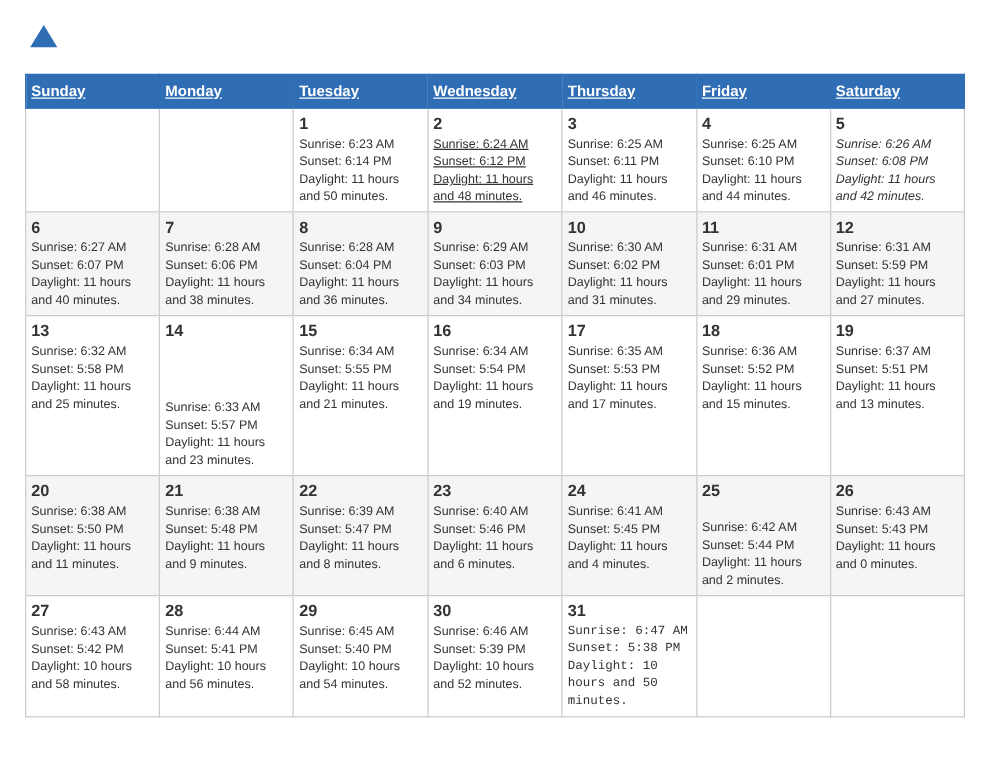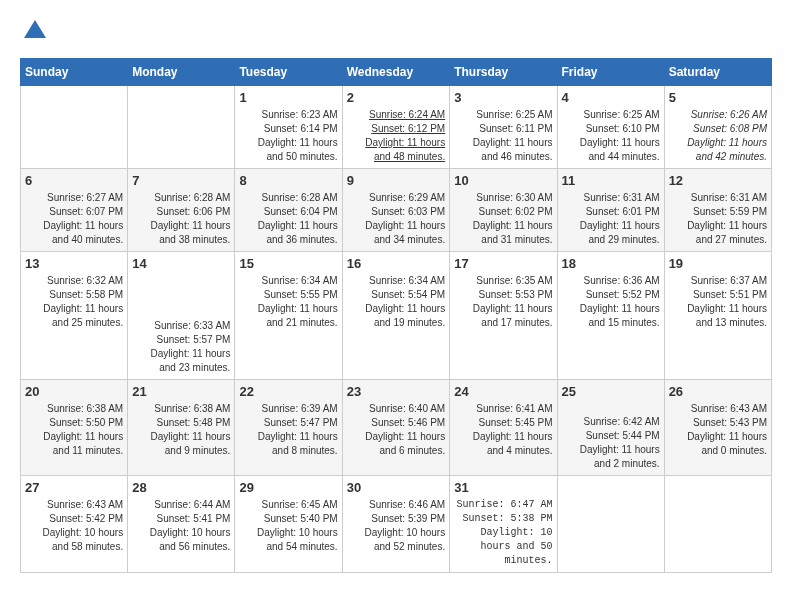--- a/index.html
+++ b/index.html
@@ -55,20 +55,21 @@
       font-size: 11px;
     }
     .calendar th {
       background-color: #2f6db5;
       color: #fff;
       padding: 6px 4px;
       text-align: left;
       font-size: 12px;
       font-weight: bold;
       border: 1px solid #2f6db5;
+      text-decoration: underline;
     }
     .calendar td {
       vertical-align: top;
       padding: 4px;
       border: 1px solid #ccc;
       width: 108px;
       min-height: 80px;
       background: #fff;
     }
     .calendar tr:nth-child(even) td {
@@ -77,21 +78,20 @@
     .day-number {
       font-size: 13px;
       font-weight: bold;
       color: #333;
       margin-bottom: 3px;
     }
     .day-info {
       font-size: 10px;
       color: #333;
       line-height: 1.4;
-      text-align: right;
     }
     .empty-cell {
       background: #f9f9f9;
     }
   </style>
 </head>
 <body>
 
 <div class="header-area">
   <div class="logo">

